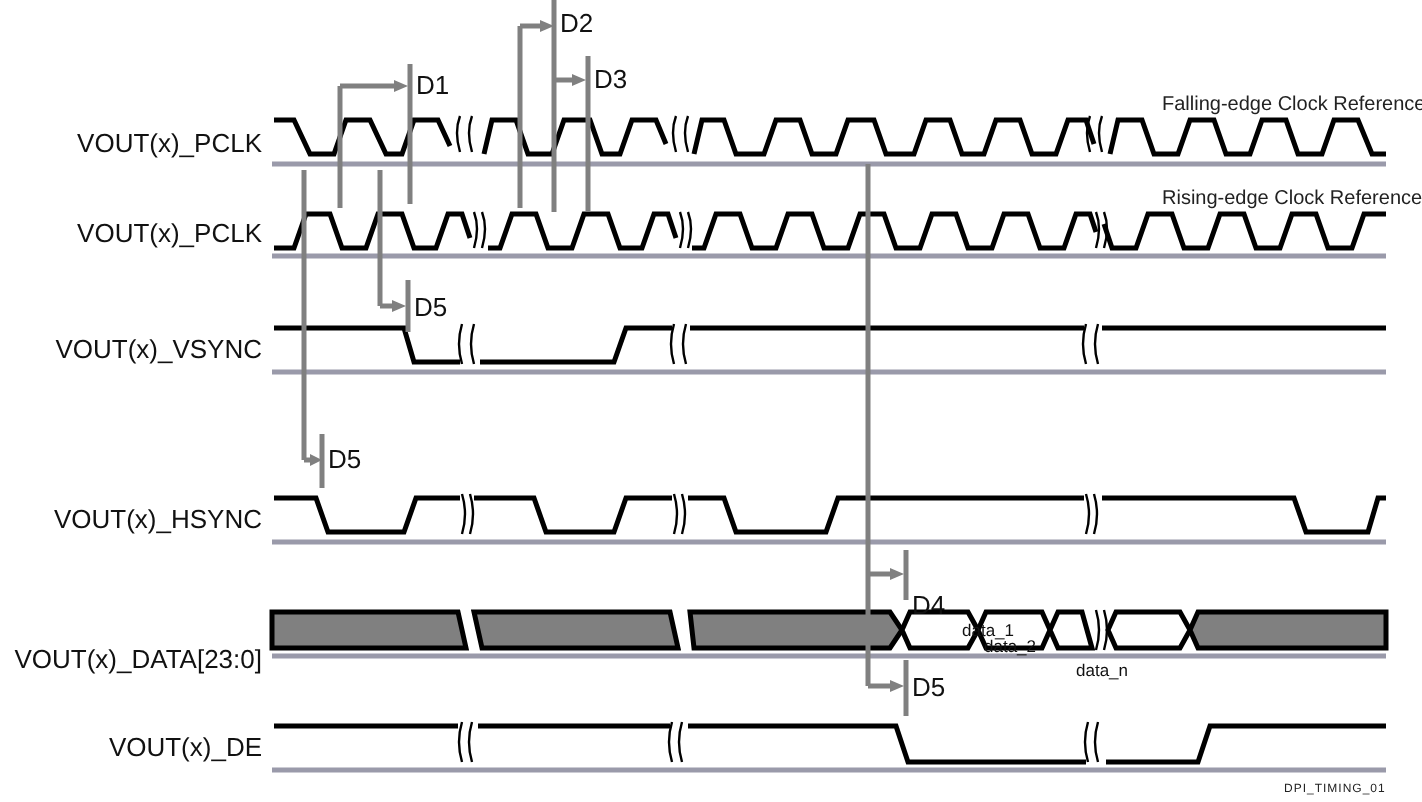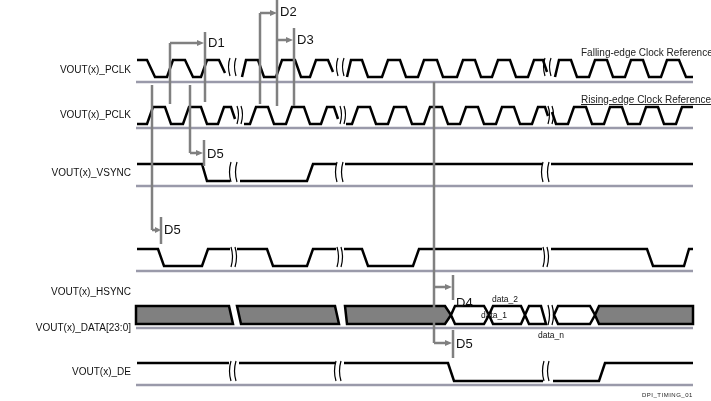--- a/index.html
+++ b/index.html
@@ -1,18 +1,18 @@
 <!DOCTYPE html>
 <html><head>
   <meta charset="utf-8">
   <style>
     html, body { margin: 0; padding: 0; background: #ffffff; }
     body { width: 711px; height: 401px; overflow: hidden; position: relative; font-family: "Liberation Sans", sans-serif; }
     #diagram { position: absolute; left: 0; top: 0; width: 711px; height: 401px; }
-    .sig-label { position: absolute; font-size: 10px; color: #111; text-align: right; white-space: nowrap; }
+    .sig-label { position: absolute; font-size: 13px; color: #111; text-align: right; white-space: nowrap; }
     .marker-label { position: absolute; font-size: 13px; color: #111; white-space: nowrap; }
     .ref-label { position: absolute; font-size: 10px; color: #222; white-space: nowrap; padding-left: 24px; }
     .data-cell { position: absolute; font-size: 8.5px; color: #111; white-space: nowrap; }
     .fig-id { position: absolute; font-size: 6px; letter-spacing: 0.5px; color: #222; white-space: nowrap; }
   </style>
 </head>
 <body>
 
 <svg id="diagram" viewBox="0 0 711 401" xmlns="http://www.w3.org/2000/svg">
 
@@ -150,32 +150,32 @@
 
     <line x1="434" y1="343" x2="446" y2="343"></line>
     <polygon points="452,343 445,340 445,346" stroke="none"></polygon>
     <line x1="453" y1="330" x2="453" y2="358"></line>
   </g>
 </svg>
 
 <div class="sig-label" style="right:580px; top:64px;">VOUT(x)_PCLK</div>
 <div class="sig-label" style="right:580px; top:109px;">VOUT(x)_PCLK</div>
 <div class="sig-label" style="right:580px; top:167px;">VOUT(x)_VSYNC</div>
-<div class="sig-label" style="right:580px; top:252px;margin-top:34px;">VOUT(x)_HSYNC</div>
+<div class="sig-label" style="right:580px; top:252px;">VOUT(x)_HSYNC</div>
 <div class="sig-label" style="right:580px; top:307px;margin-top:15px;">VOUT(x)_DATA[23:0]</div>
 <div class="sig-label" style="right:580px; top:366px;">VOUT(x)_DE</div>
 
 <div class="ref-label" style="left:557px; top:47px;">Falling-edge Clock Reference</div>
-<div class="ref-label" style="left:557px; top:94px;text-decoration:underline;">Rising-edge Clock Reference</div>
+<div class="ref-label" style="left:557px; top:94px;">Rising-edge Clock Reference</div>
 
 <div class="marker-label" style="left:208px; top:35px;">D1</div>
 <div class="marker-label" style="left:280px; top:4px;">D2</div>
 <div class="marker-label" style="left:297px; top:32px;">D3</div>
 <div class="marker-label" style="left:207px; top:146px;">D5</div>
 <div class="marker-label" style="left:164px; top:222px;">D5</div>
 <div class="marker-label" style="left:456px; top:279px;margin-top:16px;">D4</div>
 <div class="marker-label" style="left:456px; top:336px;">D5</div>
 
 <div class="data-cell" style="left:481px; top:310px;">data_1</div>
-<div class="data-cell" style="left:492px; top:294px;">data_2</div>
+<div class="data-cell" style="left:492px; top:318px;">data_2</div>
 <div class="data-cell" style="left:538px; top:310px;margin-top:20px;">data_n</div>
 
 <div class="fig-id" style="left:642px; top:392px;">DPI_TIMING_01</div>
 
 </body></html>

